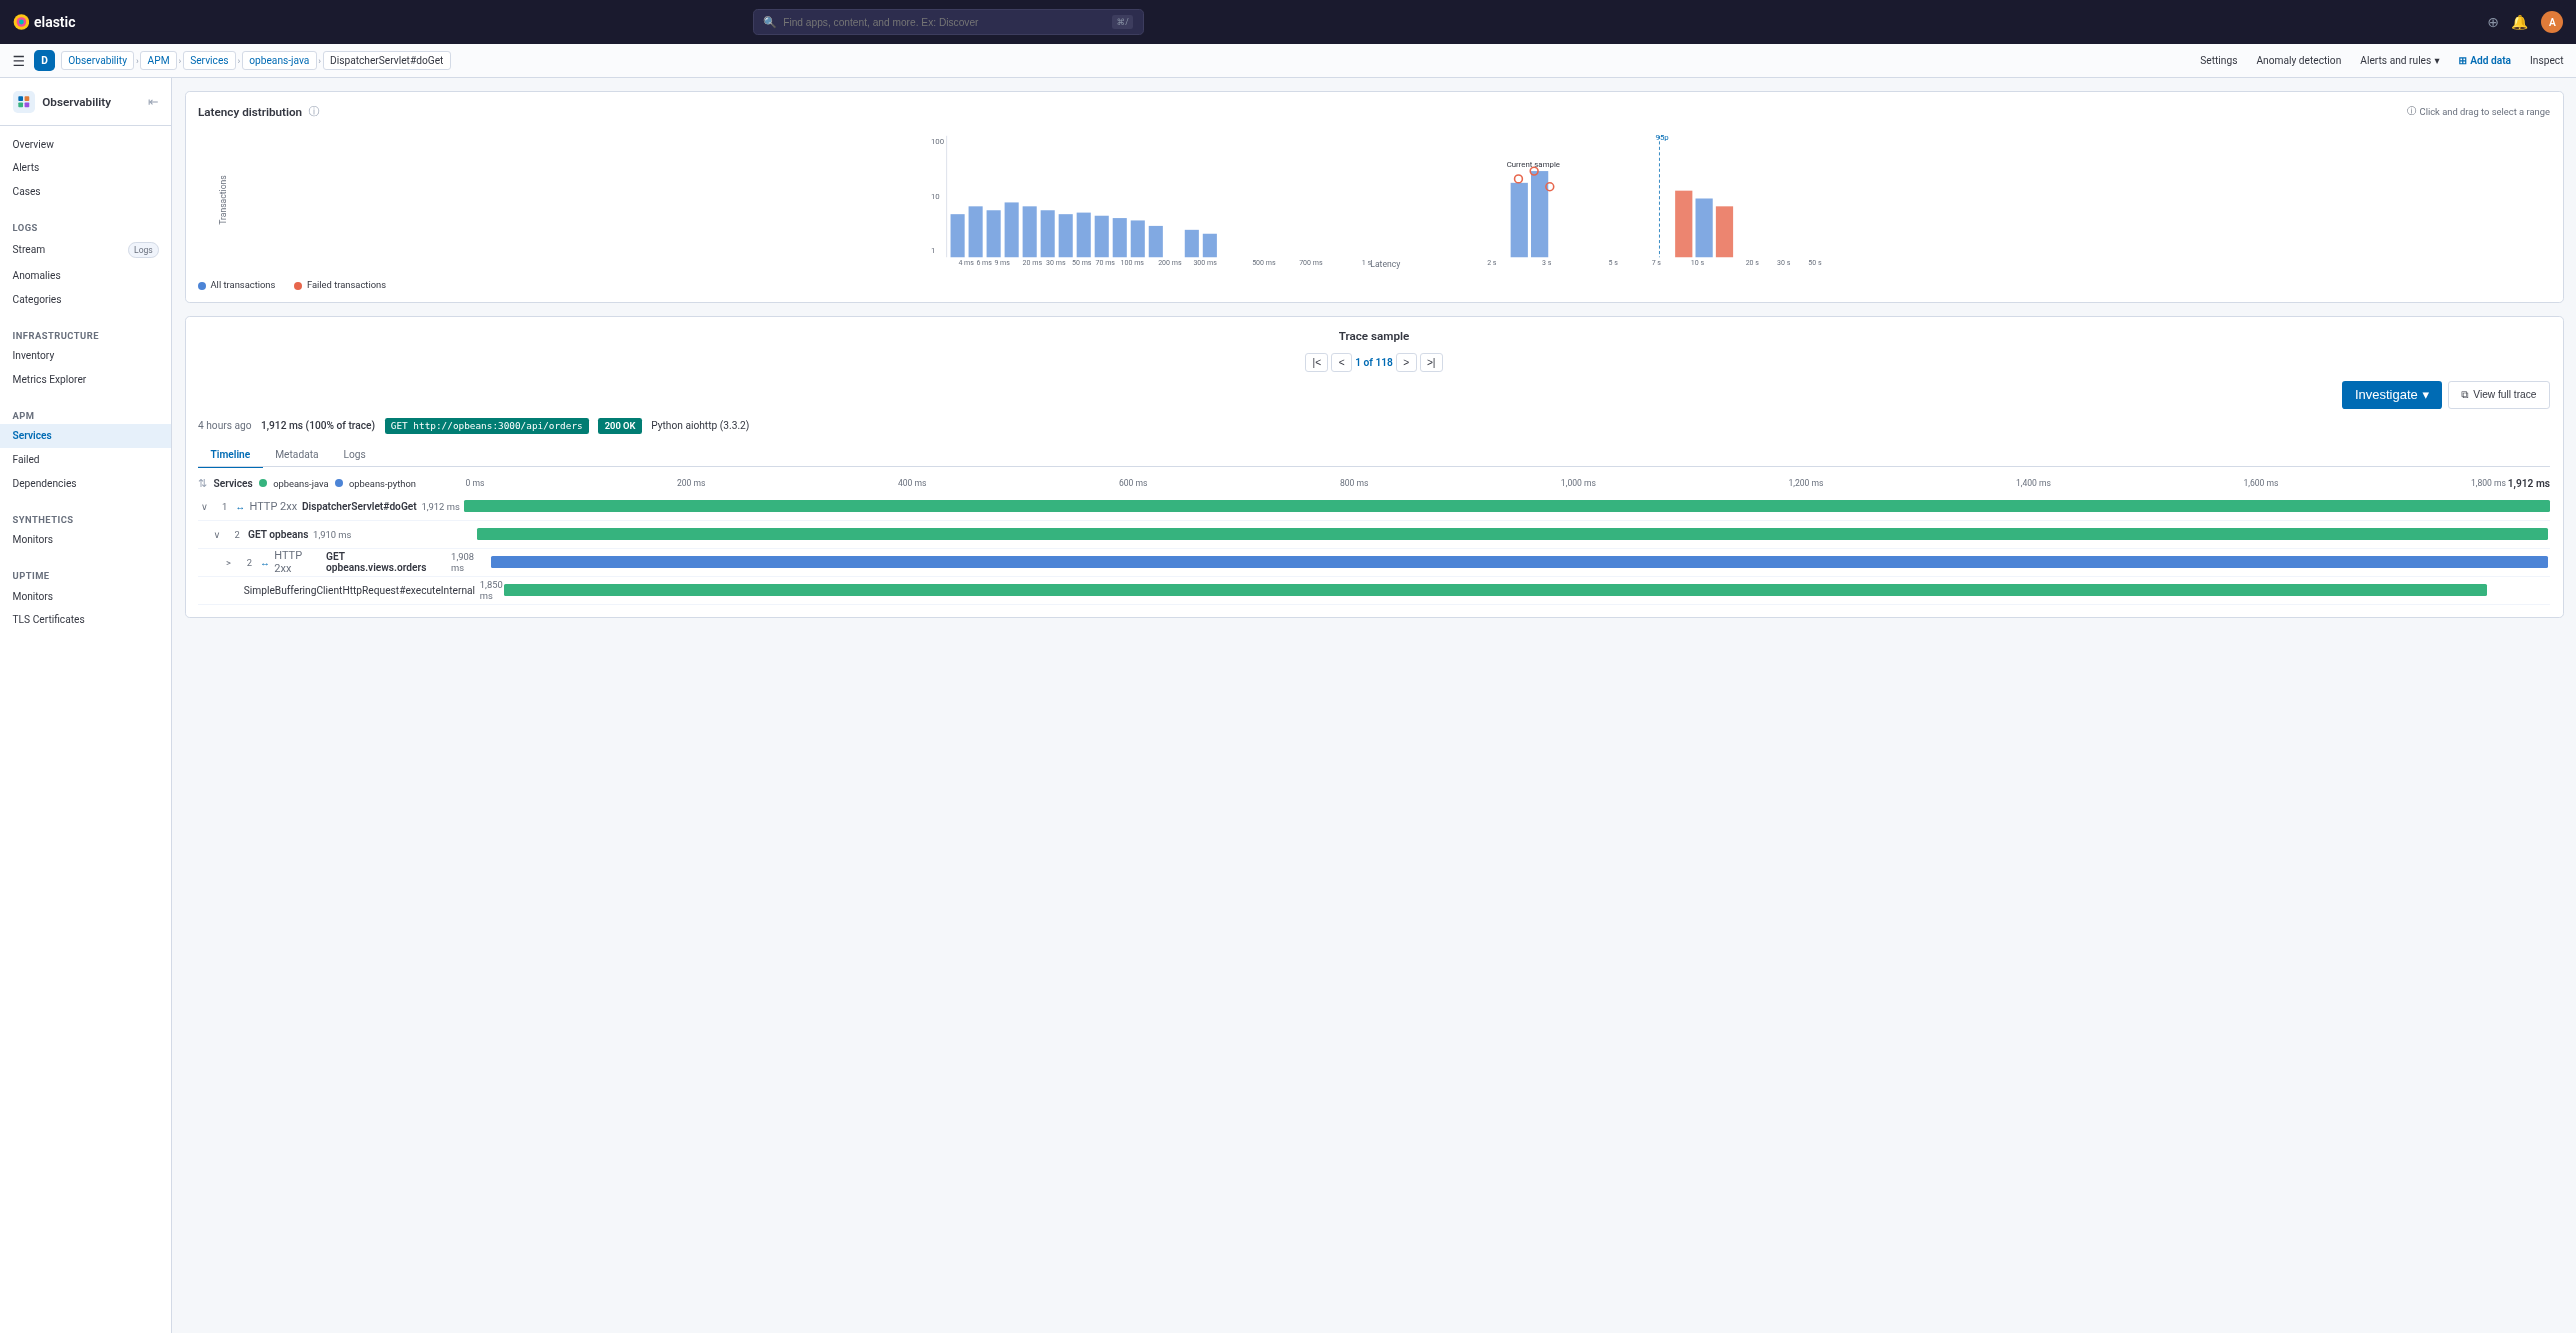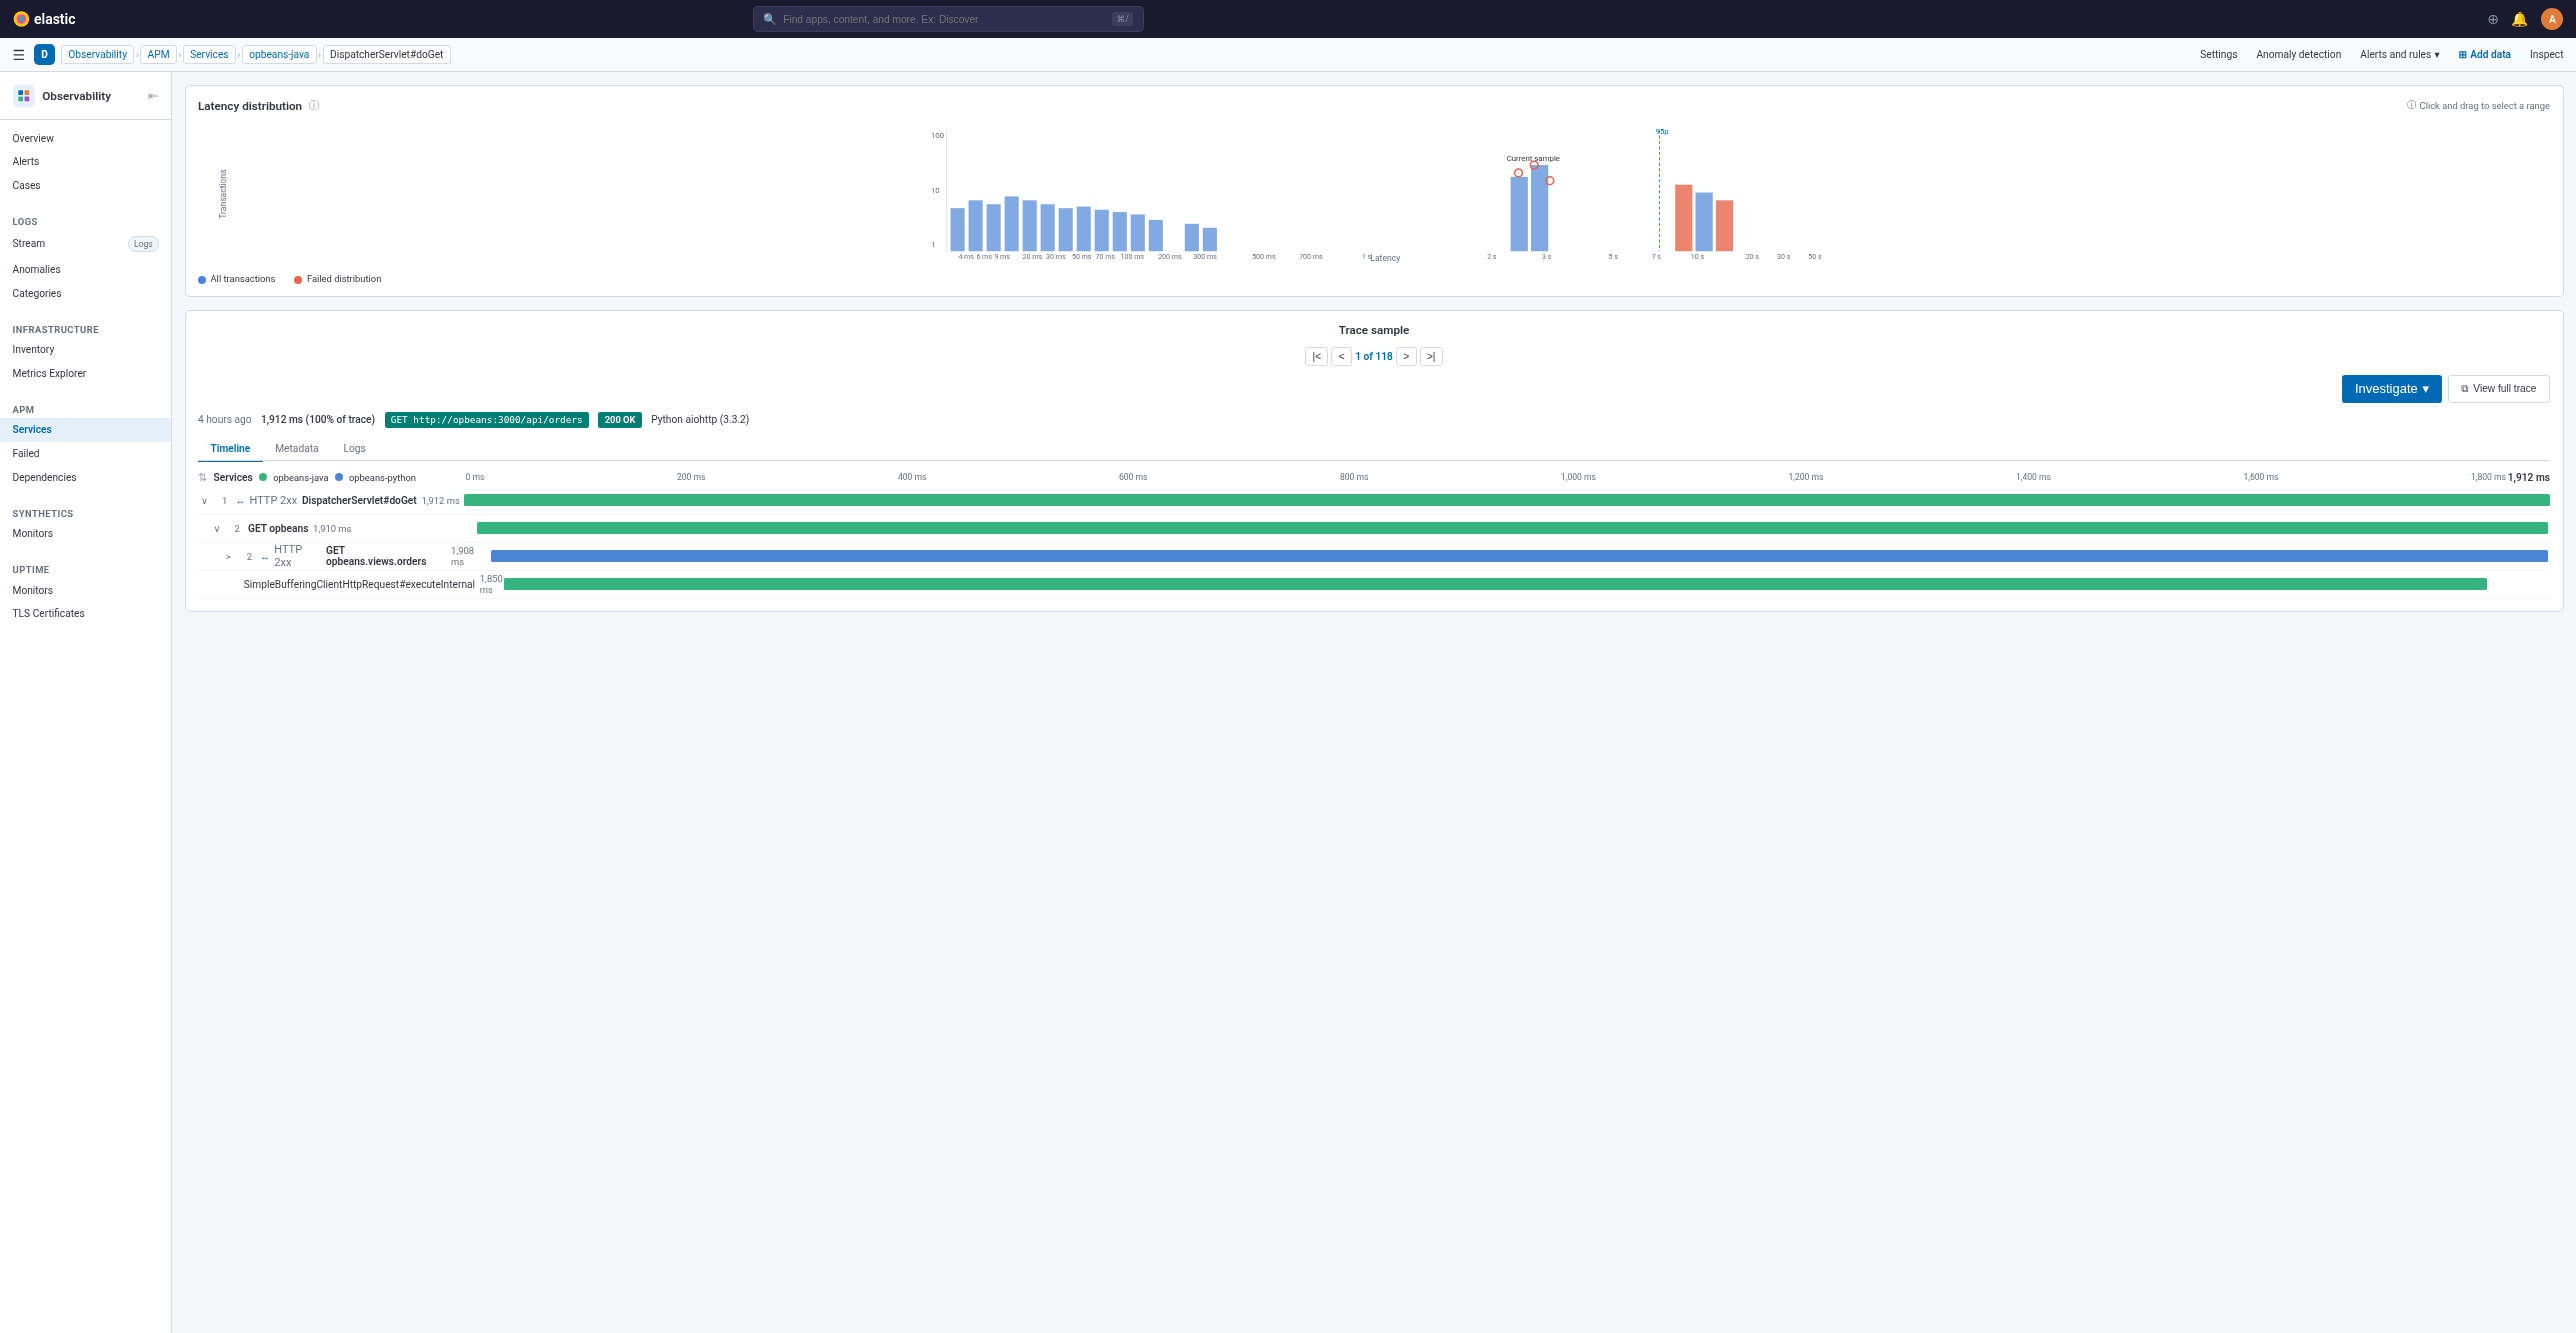--- a/index.html
+++ b/index.html
@@ -1,19 +1,19 @@
 <!DOCTYPE html>
 <html style="font-size:12.5px"><head>
   <meta charset="utf-8">
   <style>
     * { box-sizing: border-box; margin: 0; padding: 0; }
     body { font-family: -apple-system, BlinkMacSystemFont, 'Segoe UI', Roboto, sans-serif; background: #f5f7fa; color: #343741; font-size: 11px; }
 
     
-    .topbar { background: #1a1a2e; display: flex; align-items: center; height: 38px; padding: 0 12.5px; gap: 11px; }
+    .topbar { background: #1a1a2e; display: flex; align-items: center; height: 44px; padding: 0 12.5px; gap: 11px; }
     .elastic-logo { width: 63px; height: 23.4px; display: flex; align-items: center; gap: 4.7px; }
     .elastic-logo-icon { width: 22px; height: 22px; }
     .elastic-logo-text { color: white; font-size: 14px; font-weight: 600; }
     .topbar-search { flex: 1; max-width: 391px; margin: 0 auto; background: #2d2d4e; border: 0.8px solid #3d3d5e; border-radius: 4.7px; display: flex; align-items: center; padding: 0 9.4px; height: 26.6px; gap: 6.3px; }
     .topbar-search input { background: transparent; border: none; color: #a0a5b1; font-size: 10.2px; flex: 1; outline: none; }
     .topbar-search-shortcut { background: #3d3d5e; color: #8892a4; font-size: 8.6px; padding: 1.6px 4.7px; border-radius: 2.3px; }
     .topbar-right { display: flex; align-items: center; gap: 12.5px; margin-left: auto; }
     .topbar-icon { color: #8892a4; cursor: pointer; font-size: 14px; }
     .topbar-avatar { width: 22px; height: 22px; border-radius: 50%; background: #e07b39; display: flex; align-items: center; justify-content: center; color: white; font-size: 10.2px; font-weight: 600; cursor: pointer; }
 
@@ -324,21 +324,21 @@
         </svg>
       </div>
 
       <div class="chart-legend">
         <div class="legend-item">
           <div class="legend-dot" style="background:#4C84D6;"></div>
           <span>All transactions</span>
         </div>
         <div class="legend-item">
           <div class="legend-dot" style="background:#E7664C;"></div>
-          <span>Failed distribution</span>
+          <span>Failed transactions</span>
         </div>
       </div>
     </div>
 
     <div class="panel">
 
       <div class="trace-header">
         <span class="trace-title">Trace sample</span>
         <div class="trace-nav">
           <button class="trace-nav-btn">|&lt;</button>

